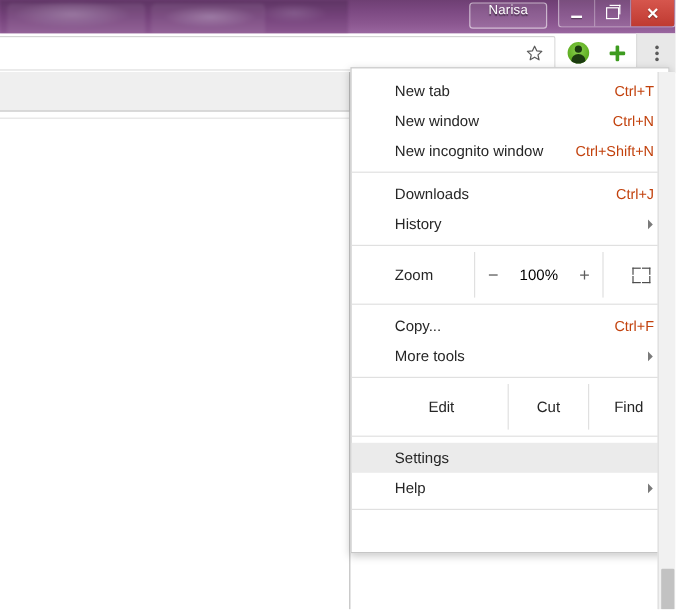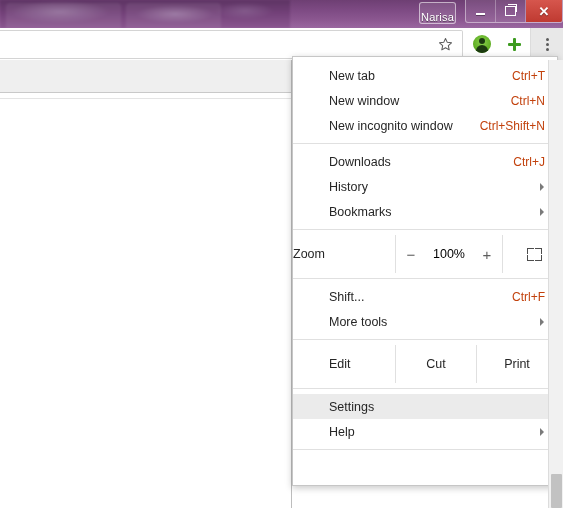--- a/index.html
+++ b/index.html
@@ -49,23 +49,23 @@
   .titlebar-right {
     position: absolute;
     right: 0; top: 0;
     height: 28px;
     display: flex;
     align-items: flex-start;
   }
   .user-chip {
     margin-top: 2px;
     height: 20px;
-    padding: 0 1px;
-    display: flex;
-    align-items: flex-end;
+    padding: 0 15px;
+    display: flex;
+    align-items: flex-start;
     border: 1px solid rgba(255,255,255,.55);
     border-radius: 3px;
     background: rgba(255,255,255,.10);
     color: #ffffff;
     font-size: 11px;
     letter-spacing: .2px;
     text-shadow: 0 1px 1px rgba(0,0,0,.5);
   }
   .wincontrols {
     display: flex;
@@ -264,20 +264,21 @@
     display: flex;
     align-items: center;
     justify-content: center;
     border-left: 1px solid #e0e0e0;
     box-sizing: border-box;
   }
   .rs-cell.first { border-left: none; }
   .zoom-label {
     flex: 0 0 102px;
     justify-content: flex-start;
+    padding-left: 36px;
   }
   .zoom-ctrl {
     flex: 1 1 auto;
     gap: 0;
   }
   .zbtn {
     width: 30px; height: 26px;
     display: flex; align-items: center; justify-content: center;
     color: #5d5d5d;
     font-size: 15px;
@@ -297,21 +298,21 @@
   .fs-ico span {
     position: absolute; width: 6px; height: 5px;
     border: 1.6px solid #4d4d4d;
   }
   .fs-ico span.tl { left:0; top:0; border-right:none; border-bottom:none; }
   .fs-ico span.tr { right:0; top:0; border-left:none; border-bottom:none; }
   .fs-ico span.bl { left:0; bottom:0; border-right:none; border-top:none; }
   .fs-ico span.br { right:0; bottom:0; border-left:none; border-top:none; }
 
   
-  .edit-row { height: 38px; }
+  .edit-row { height: 38px; padding-left: 28px; }
   .edit-label {
     flex: 0 0 102px;
     justify-content: flex-start;
     padding-left: 36px;
     border-left: none;
   }
   .edit-btn {
     flex: 1 1 0;
     font-size: 12.5px;
     color: #262626;
@@ -412,25 +413,20 @@
         <span class="accel">Ctrl+Shift+N</span>
       </div>
       <div class="sep"></div>
       <div class="mi">
         <span class="label">Downloads</span>
         <span class="spacer"></span>
         <span class="accel">Ctrl+J</span>
       </div>
       <div class="mi">
         <span class="label">History</span>
-        <span class="spacer"></span>
-        <span class="arrow"></span>
-      </div>
-      <div class="mi">
-        <span class="label">Bookmarks</span>
         <span class="spacer"></span>
         <span class="arrow"></span>
       </div>
       <div class="sep"></div>
       <div class="row-split">
         <div class="rs-cell first zoom-label">Zoom</div>
         <div class="rs-cell zoom-ctrl">
           <div class="zbtn">−</div>
           <div class="zval">100%</div>
           <div class="zbtn">+</div>
@@ -439,34 +435,34 @@
           <div class="fs-ico">
             <span class="tl"></span>
             <span class="tr"></span>
             <span class="bl"></span>
             <span class="br"></span>
           </div>
         </div>
       </div>
       <div class="sep"></div>
       <div class="mi">
-        <span class="label">Shift...</span>
+        <span class="label">Copy...</span>
         <span class="spacer"></span>
         <span class="accel">Ctrl+F</span>
       </div>
       <div class="mi">
         <span class="label">More tools</span>
         <span class="spacer"></span>
         <span class="arrow"></span>
       </div>
       <div class="sep"></div>
       <div class="row-split edit-row">
         <div class="rs-cell first edit-label">Edit</div>
         <div class="rs-cell edit-btn">Cut</div>
-        <div class="rs-cell edit-btn">Print</div>
+        <div class="rs-cell edit-btn">Find</div>
       </div>
       <div class="sep"></div>
       <div class="mi sel">
         <span class="label">Settings</span>
         <span class="spacer"></span>
       </div>
       <div class="mi">
         <span class="label">Help</span>
         <span class="spacer"></span>
         <span class="arrow"></span>

